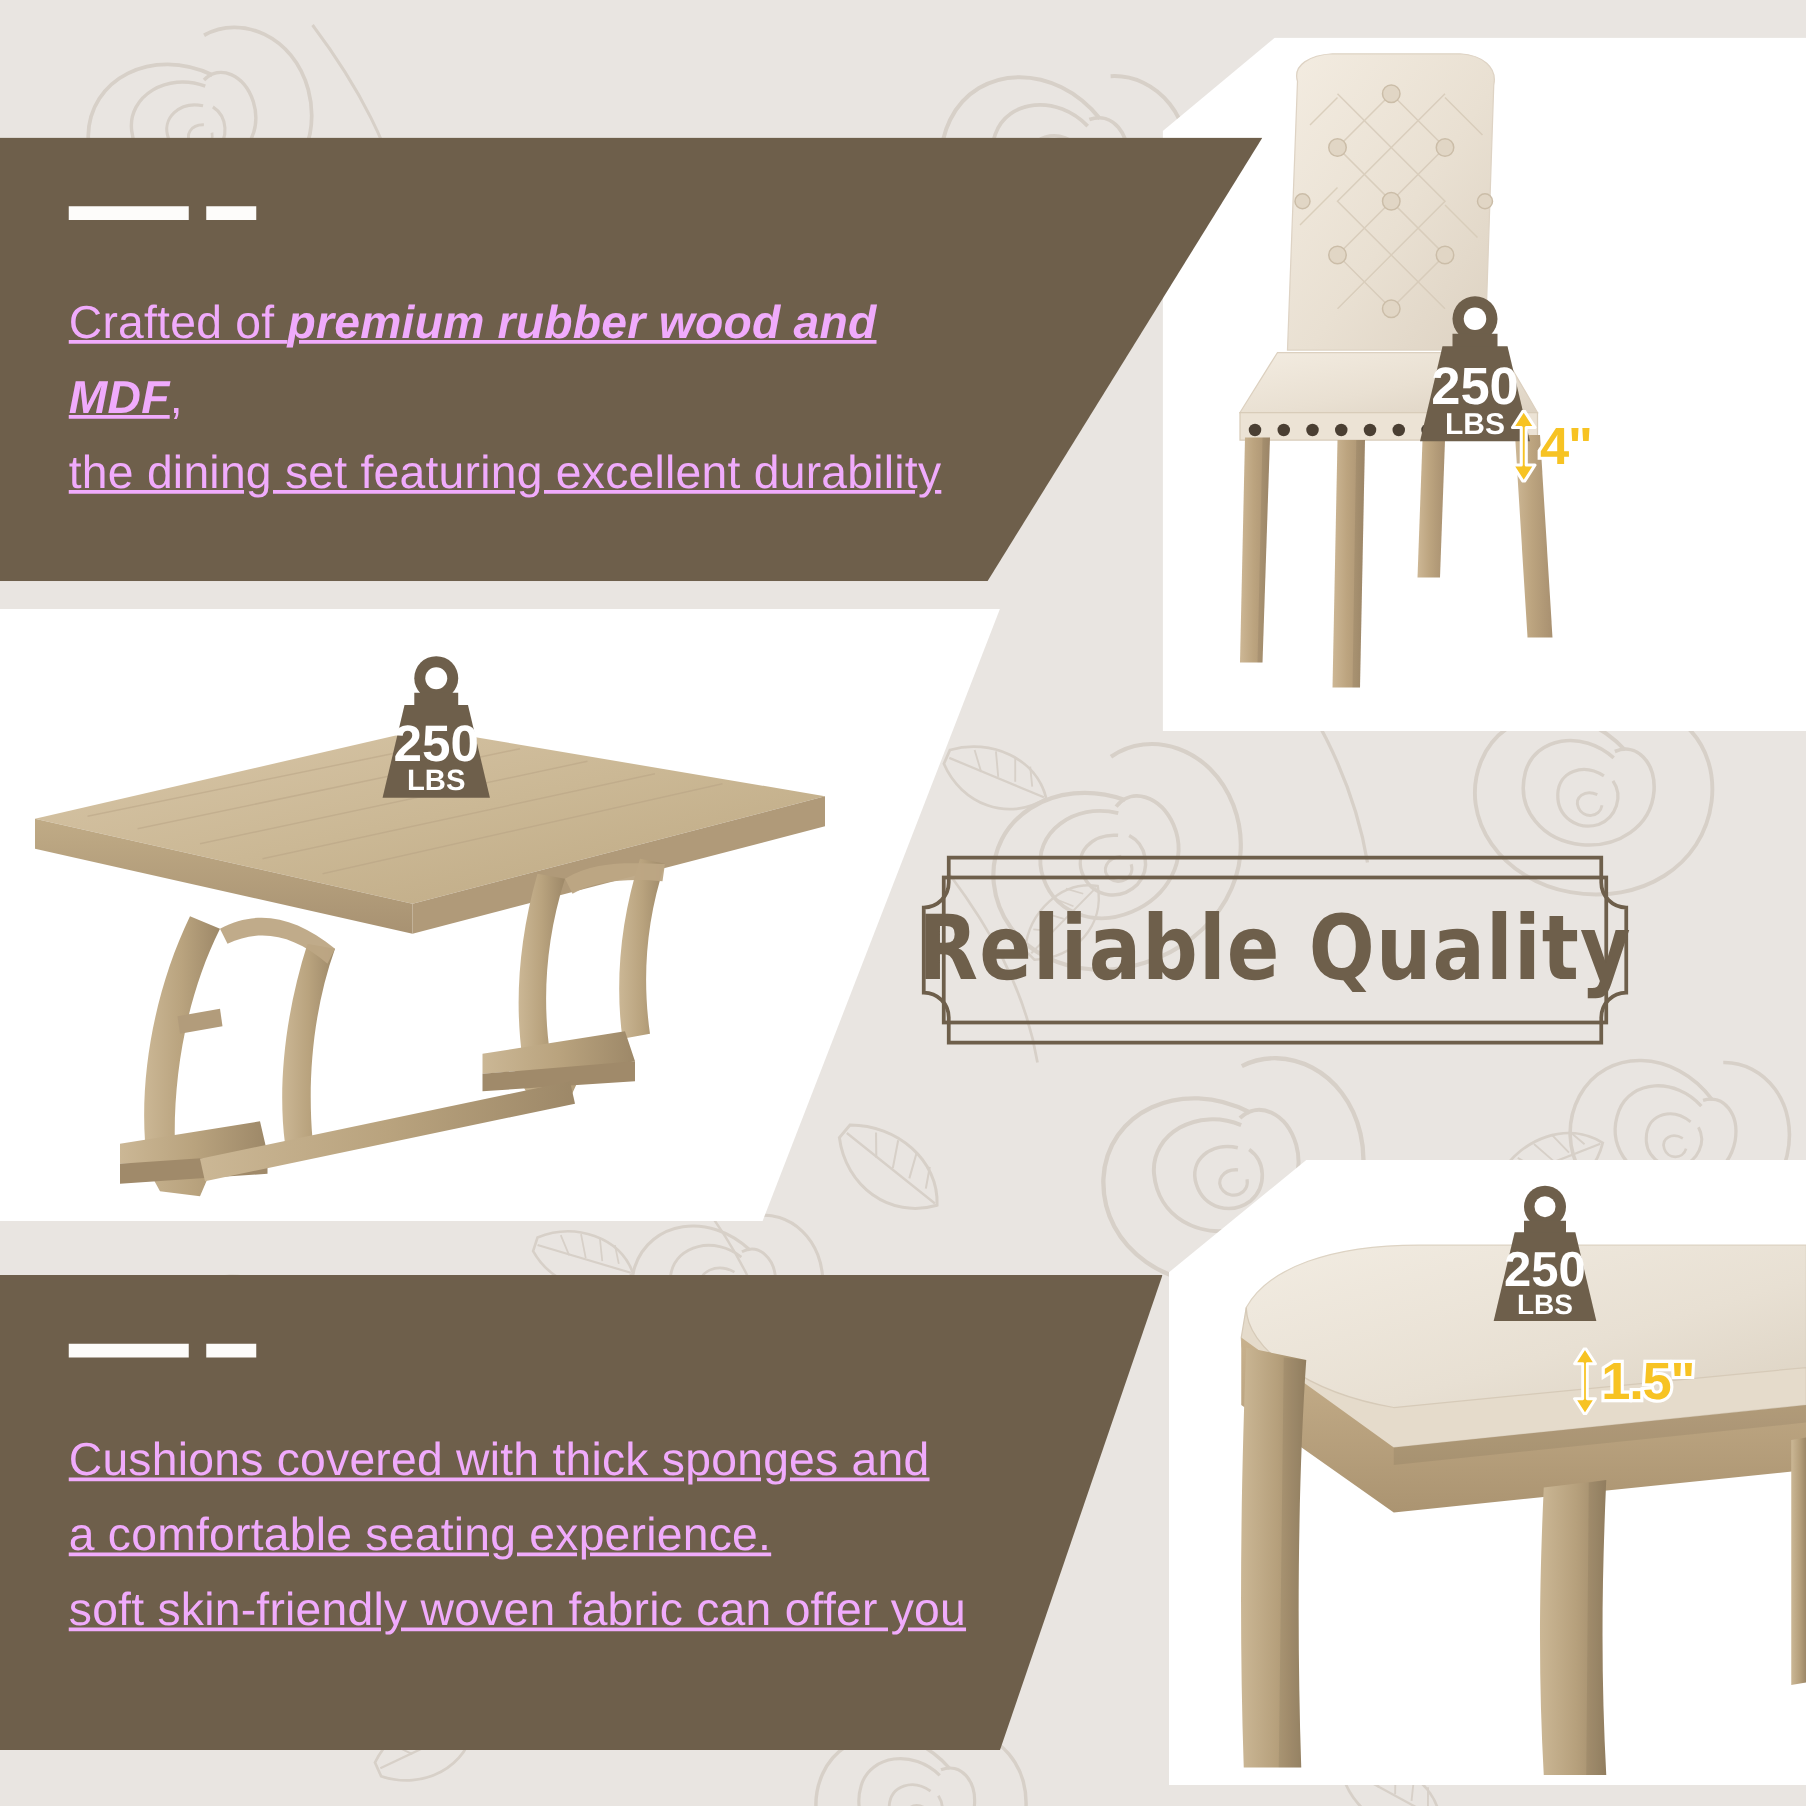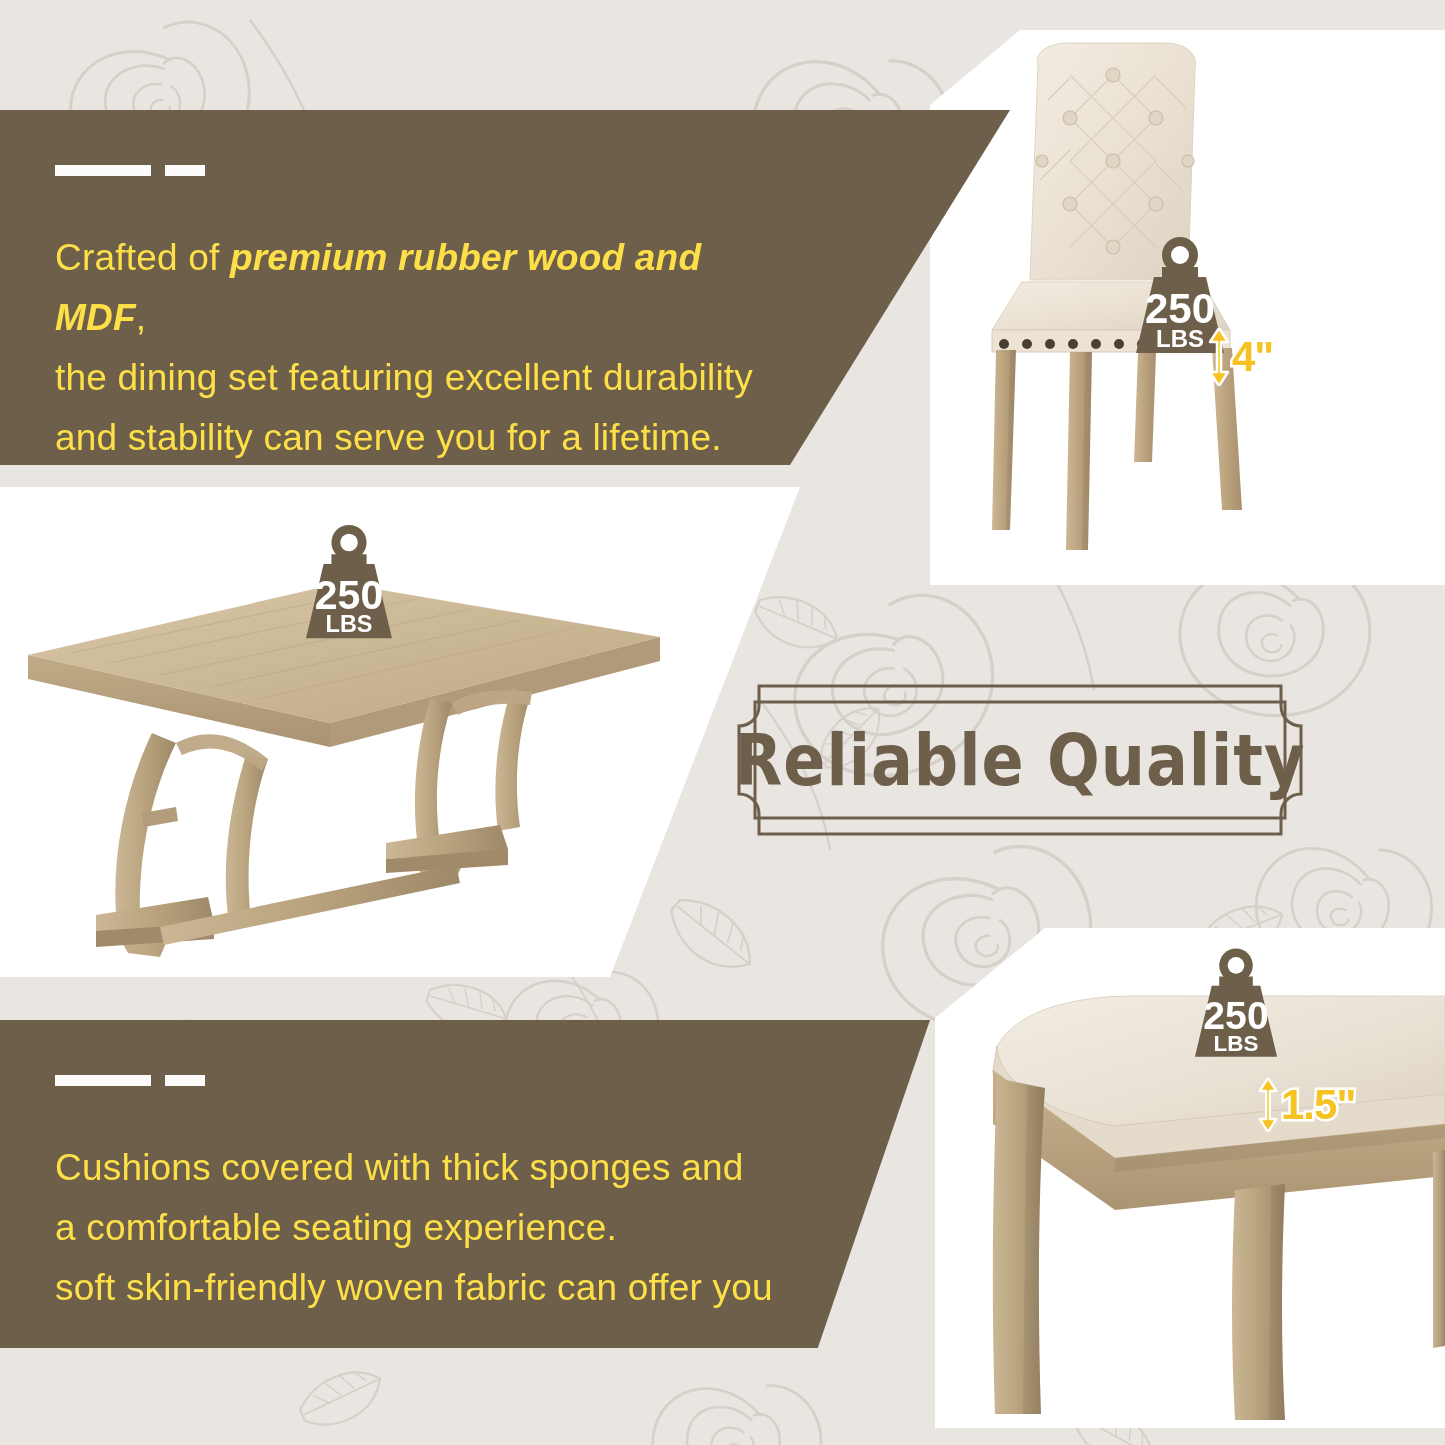--- a/index.html
+++ b/index.html
@@ -16,29 +16,29 @@
 
   
   .panel-brown{
     position:absolute;background:#6e5f4b;
   }
   .panel-top{
     left:0;top:110px;width:1010px;height:355px;
     clip-path:polygon(0 0, 1010px 0, 790px 355px, 0 355px);
   }
   .panel-bottom{
-    left:0;top:1020px;width:1010px;height:328px;
+    left:0;top:1020px;width:1010px;height:380px;
     clip-path:polygon(0 0, 930px 0, 800px 380px, 0 380px);
   }
   .dashes{position:absolute;display:flex;align-items:center;gap:14px;}
   .dash-long{width:96px;height:11px;background:#fdfcfa;}
   .dash-short{width:40px;height:11px;background:#fdfcfa;}
   .copy{
-    position:absolute;color:#fde047;
-    font-size:37px;line-height:1.62;letter-spacing:.2px;
+    position:absolute;color:#f0abfc;
+    font-size:37px;line-height:1.62;letter-spacing:.2px;text-decoration:underline;
   }
   .copy .em{font-style:italic;font-weight:bold;}
 
   
   .photo{position:absolute;background:#ffffff;overflow:hidden;}
   .photo-chair{
     left:930px;top:30px;width:515px;height:555px;
     clip-path:polygon(90px 0, 515px 0, 515px 555px, 0 555px, 0 75px);
   }
   .photo-table{
@@ -224,21 +224,20 @@
   <div class="panel-brown panel-top">
     <div class="dashes" style="left:55px;top:55px;">
       <span class="dash-long"></span>
       <span class="dash-short"></span>
     </div>
     <div class="copy" style="left:55px;top:118px;width:740px;">
       <div>
         <span>Crafted of </span><span class="em">premium rubber wood and MDF</span><span>,</span>
       </div>
       <div>the dining set featuring excellent durability</div>
-      <div>and stability can serve you for a lifetime.</div>
     </div>
   </div>
 
   <div class="photo photo-table">
     <svg width="800" height="490" viewBox="0 0 800 490" xmlns="http://www.w3.org/2000/svg">
       <defs>
         <linearGradient id="top" x1="0" y1="0" x2="1" y2="1">
           <stop offset="0%" stop-color="#d8c6a8"></stop>
           <stop offset="50%" stop-color="#cbb895"></stop>
           <stop offset="100%" stop-color="#bda882"></stop>

